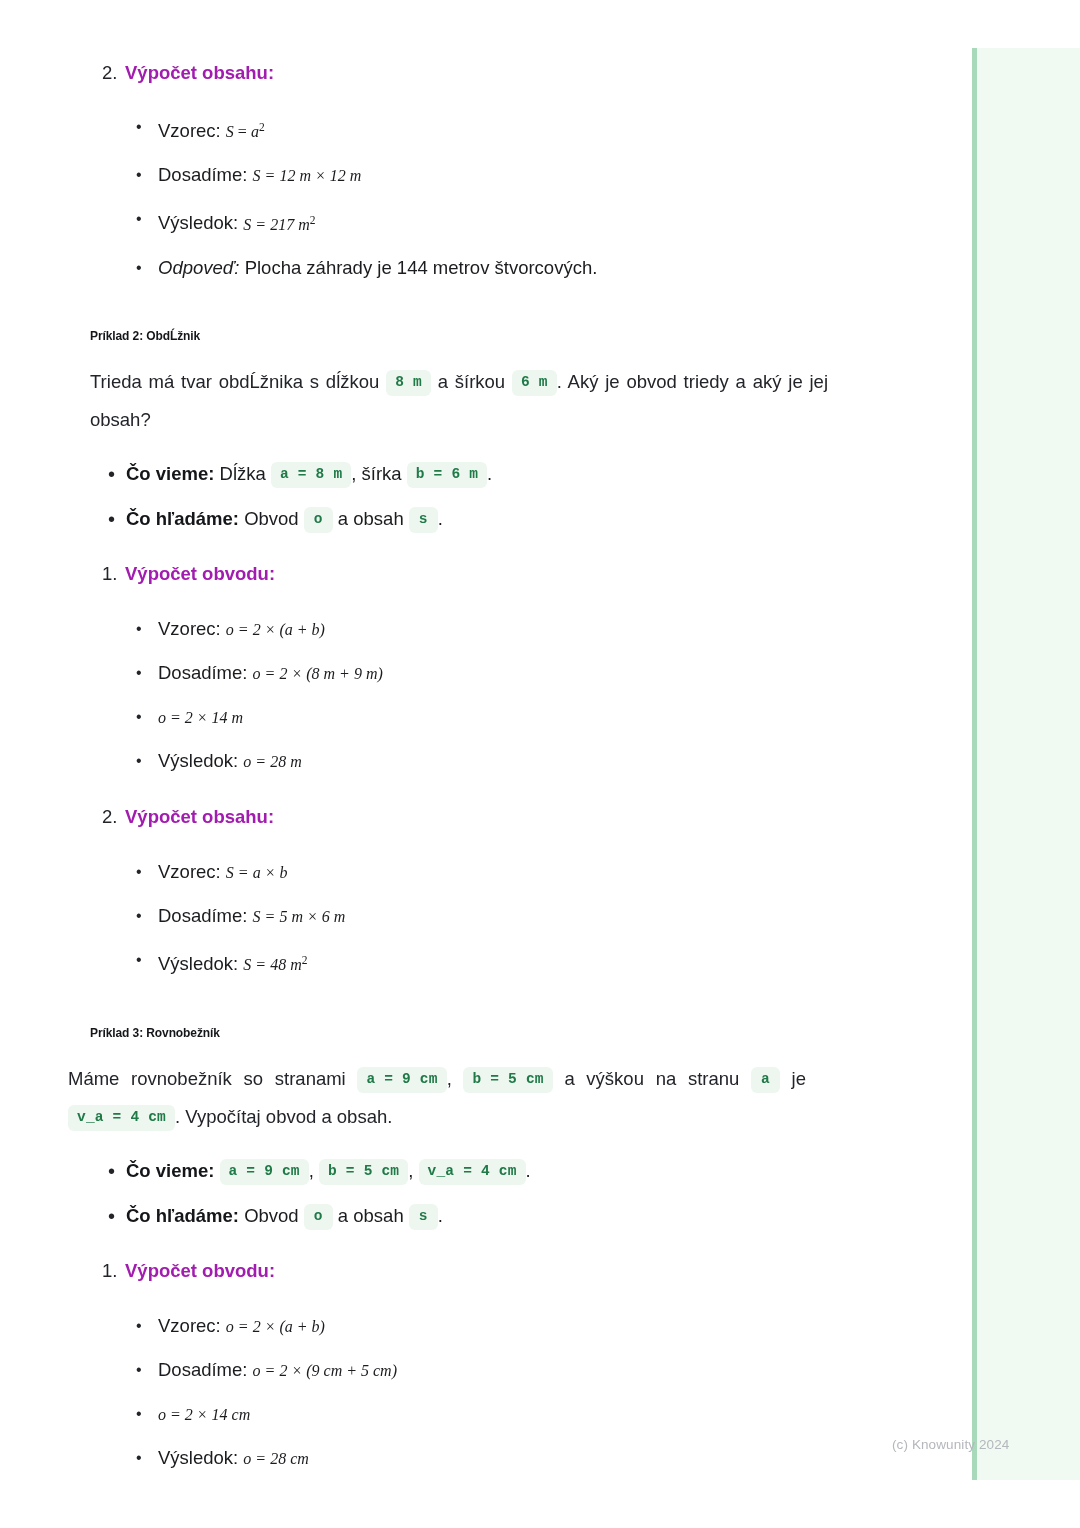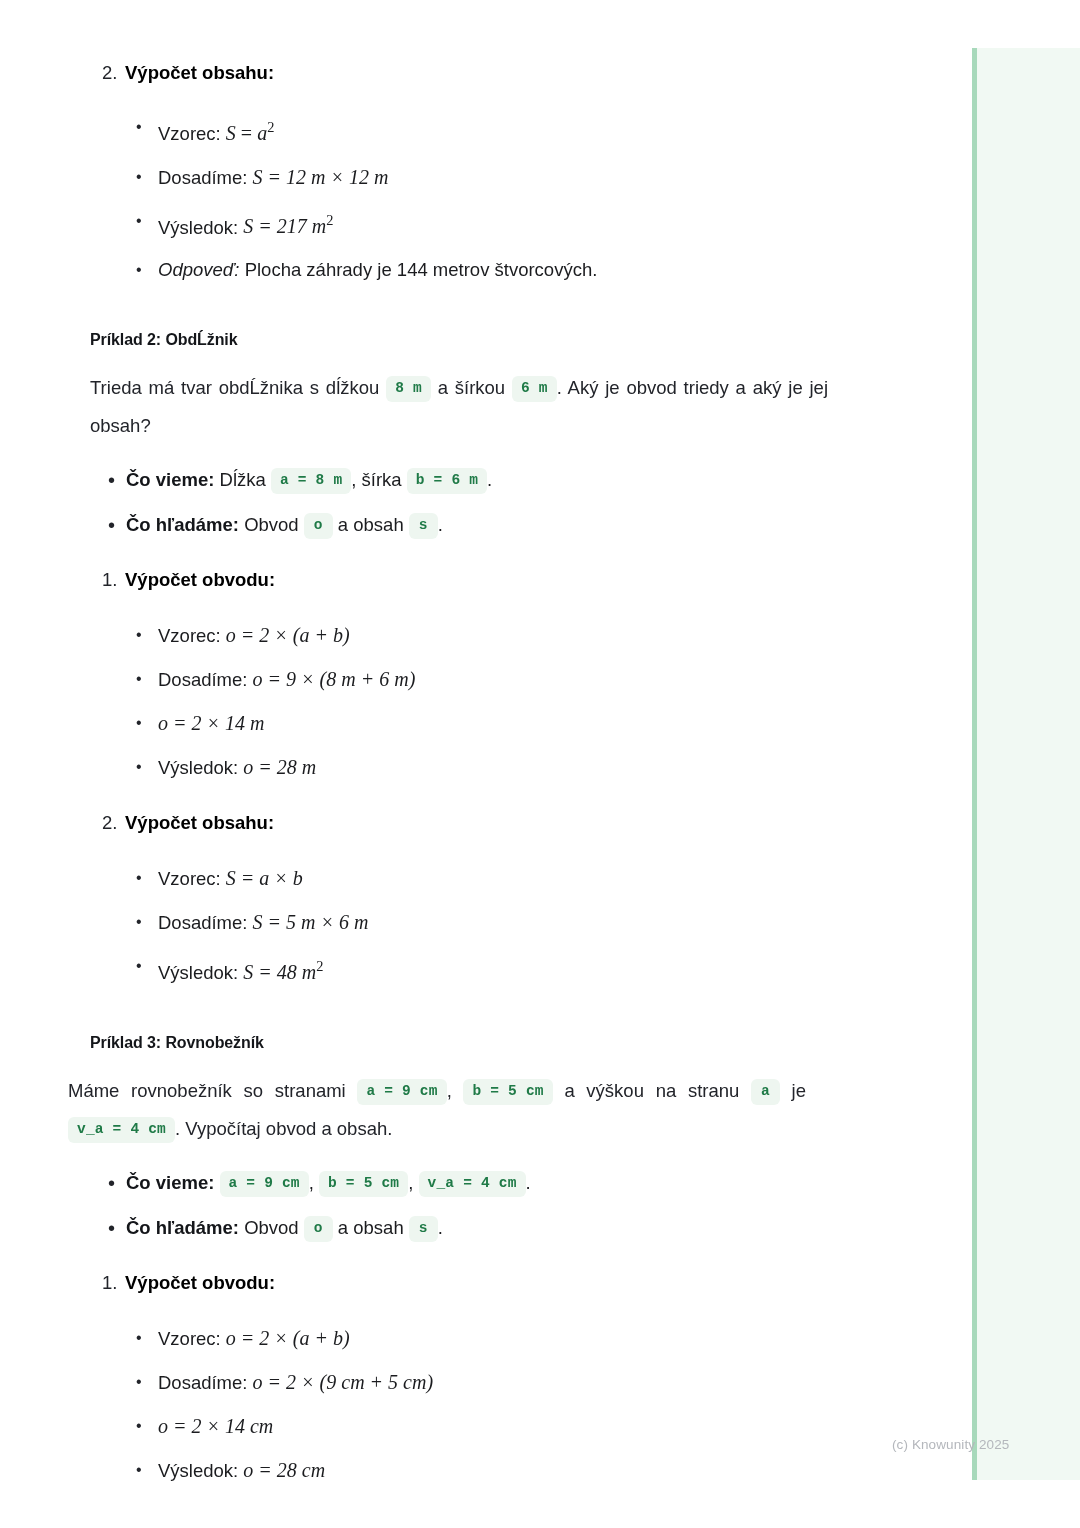--- a/index.html
+++ b/index.html
@@ -59,21 +59,21 @@
   .para {
     margin: 0;
     font-size: 18.5px;
     line-height: 38px;
     color: #22242a;
     text-align: justify;
   }
 
   .heading {
     margin: 0;
-    font-size: 16px;
+    font-size: 12px;
     font-weight: 700;
     color: #14161a;
     letter-spacing: -.1px;
   }
 
   
   .row {
     position: relative;
     font-size: 18.5px;
     line-height: 38px;
@@ -84,21 +84,21 @@
     text-align: left;
     color: #22242a;
   }
   .row > .body {
     display: block;
   }
 
   
   .ord { padding-left: 125px; }
   .ord > .marker { left: 102px; font-size: 18.5px; }
-  .ord > .body { font-weight: 700; color: #000000; }
+  .ord > .body { font-weight: 700; color: #a21caf; }
 
   
   .lvl1 { padding-left: 126px; }
   .lvl1 > .marker { left: 108px; font-size: 20px; line-height: 38px; }
 
   
   .lvl2 { padding-left: 158px; }
   .lvl2 > .marker { left: 136px; font-size: 16px; line-height: 38px; }
 
   .b { font-weight: 700; color: #14161a; }
@@ -117,42 +117,42 @@
     line-height: 17px;
     vertical-align: 2px;
     white-space: pre;
     letter-spacing: .2px;
   }
   .code.narrow { padding-left: 10px; padding-right: 10px; }
 
   
   .m {
     font-family: "Liberation Serif", "DejaVu Serif", serif;
-    font-size: 20px;
+    font-size: 16px;
     white-space: nowrap;
   }
   .m i, .mi {
     font-family: "Liberation Serif", "DejaVu Serif", serif;
     font-style: italic;
   }
   .mn, .mo, .mu {
     font-style: normal;
   }
   .sup {
     font-size: .72em;
     vertical-align: super;
     font-style: normal;
   }
 </style>
 </head>
 <body>
 
 <div id="side-panel"></div>
 <div id="side-accent"></div>
-<div id="watermark">(c) Knowunity 2025</div>
+<div id="watermark">(c) Knowunity 2024</div>
 
 <div id="content">
 
   <div class="row ord" style="margin-top:54px;">
     <span class="marker">2.</span>
     <span class="body">Výpočet obsahu:</span>
   </div>
 
   <div class="row lvl2" style="margin-top:16px;">
     <span class="marker">•</span>
@@ -192,21 +192,21 @@
     <span class="marker">1.</span>
     <span class="body">Výpočet obvodu:</span>
   </div>
 
   <div class="row lvl2" style="margin-top:17px;">
     <span class="marker">•</span>
     <span class="body"><span>Vzorec: </span><span class="m mi">o = 2 × (a + b)</span></span>
   </div>
   <div class="row lvl2" style="margin-top:5px;">
     <span class="marker">•</span>
-    <span class="body"><span>Dosadíme: </span><span class="m mi">o = 9 × (8 m + 6 m)</span></span>
+    <span class="body"><span>Dosadíme: </span><span class="m mi">o = 2 × (8 m + 9 m)</span></span>
   </div>
   <div class="row lvl2" style="margin-top:5px;">
     <span class="marker">•</span>
     <span class="body"><span class="m mi">o = 2 × 14 m</span></span>
   </div>
   <div class="row lvl2" style="margin-top:5px;">
     <span class="marker">•</span>
     <span class="body"><span>Výsledok: </span><span class="m mi">o = 28 m</span></span>
   </div>
 

